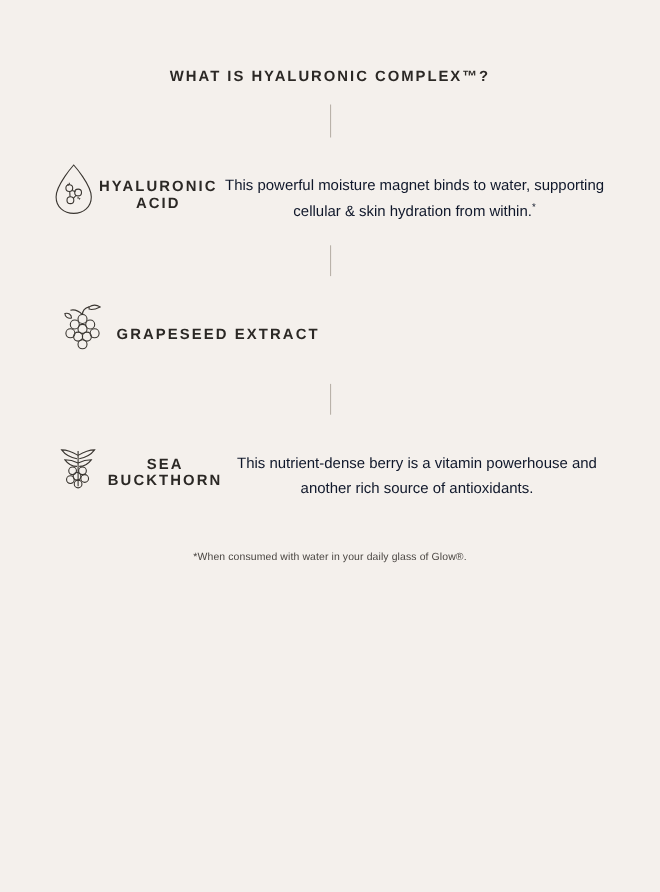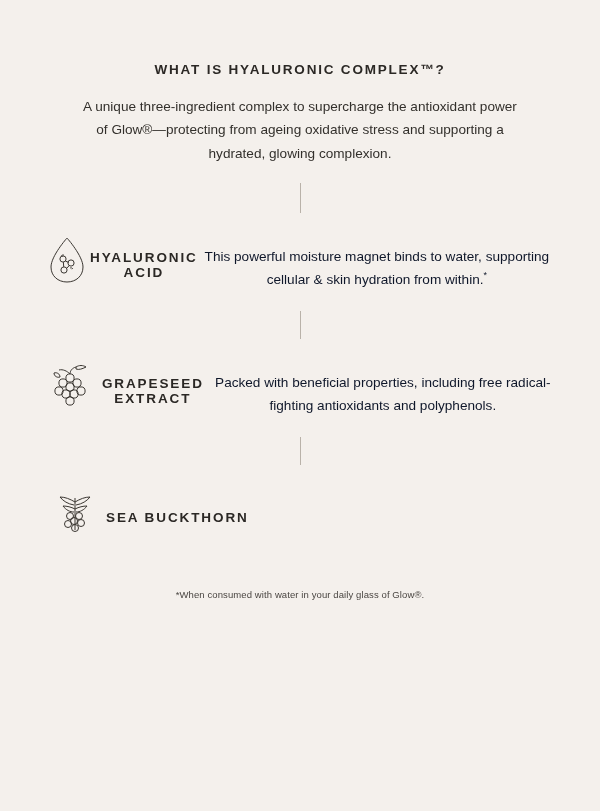--- a/index.html
+++ b/index.html
@@ -92,21 +92,20 @@
     width: 100%;
   }
 </style>
 </head>
 <body>
 
 <div class="page">
 
   <h1 class="heading">WHAT IS HYALURONIC COMPLEX™?</h1>
 
-  <p class="intro">A unique three-ingredient complex to supercharge the antioxidant power of Glow®—protecting from ageing oxidative stress and supporting a hydrated, glowing complexion.</p>
 
   <div class="connector"></div>
 
   <div class="block">
     <div class="icon-wrap">
       <svg width="46" height="56" viewBox="0 0 46 56" fill="none" stroke="#3a3631" stroke-width="1">
         <path d="M23 6 C23 6, 39 24, 39 35 C39 44, 32 50, 23 50 C14 50, 7 44, 7 35 C7 24, 23 6, 23 6 Z"></path>
         <circle cx="19" cy="27" r="3.1"></circle>
         <circle cx="27" cy="31" r="3.1"></circle>
         <circle cx="20" cy="38" r="3.1"></circle>
@@ -135,21 +134,20 @@
         <circle cx="26" cy="27" r="4.1"></circle>
         <circle cx="15" cy="31" r="4.1"></circle>
         <circle cx="22" cy="34" r="4.1"></circle>
         <circle cx="30" cy="34" r="4.1"></circle>
         <circle cx="37" cy="31" r="4.1"></circle>
         <circle cx="26" cy="41" r="4.1"></circle>
         <path d="M10 13 C13 12, 16 14, 16 17 C13 18, 10 16, 10 13 Z"></path>
       </svg>
     </div>
     <h2 class="section-title">GRAPESEED EXTRACT</h2>
-    <p class="section-body">Packed with beneficial properties, including free radical-fighting antioxidants and polyphenols.</p>
   </div>
 
   <div class="connector short"></div>
 
   <div class="block">
     <div class="icon-wrap">
       <svg width="54" height="52" viewBox="0 0 54 52" fill="none" stroke="#3a3631" stroke-width="1">
         <path d="M27 12 L27 44"></path>
         <path d="M27 16 C22 13, 17 11, 12 11 C15 15, 20 18, 26 19"></path>
         <path d="M27 16 C32 13, 37 11, 42 11 C39 15, 34 18, 28 19"></path>
@@ -157,17 +155,18 @@
         <path d="M27 23 C31 21, 35 20, 39 20 C36 24, 32 26, 28 26"></path>
         <circle cx="22" cy="30" r="3.5"></circle>
         <circle cx="31" cy="30" r="3.5"></circle>
         <circle cx="26" cy="35" r="3.5"></circle>
         <circle cx="33" cy="37" r="3.5"></circle>
         <circle cx="20" cy="38" r="3.5"></circle>
         <circle cx="27" cy="42" r="3.5"></circle>
       </svg>
     </div>
     <h2 class="section-title">SEA BUCKTHORN</h2>
+    <p class="section-body">This nutrient-dense berry is a vitamin powerhouse and another rich source of antioxidants.</p>
   </div>
 
   <div class="footnote">*When consumed with water in your daily glass of Glow®.</div>
 
 </div>
 
 </body></html>

